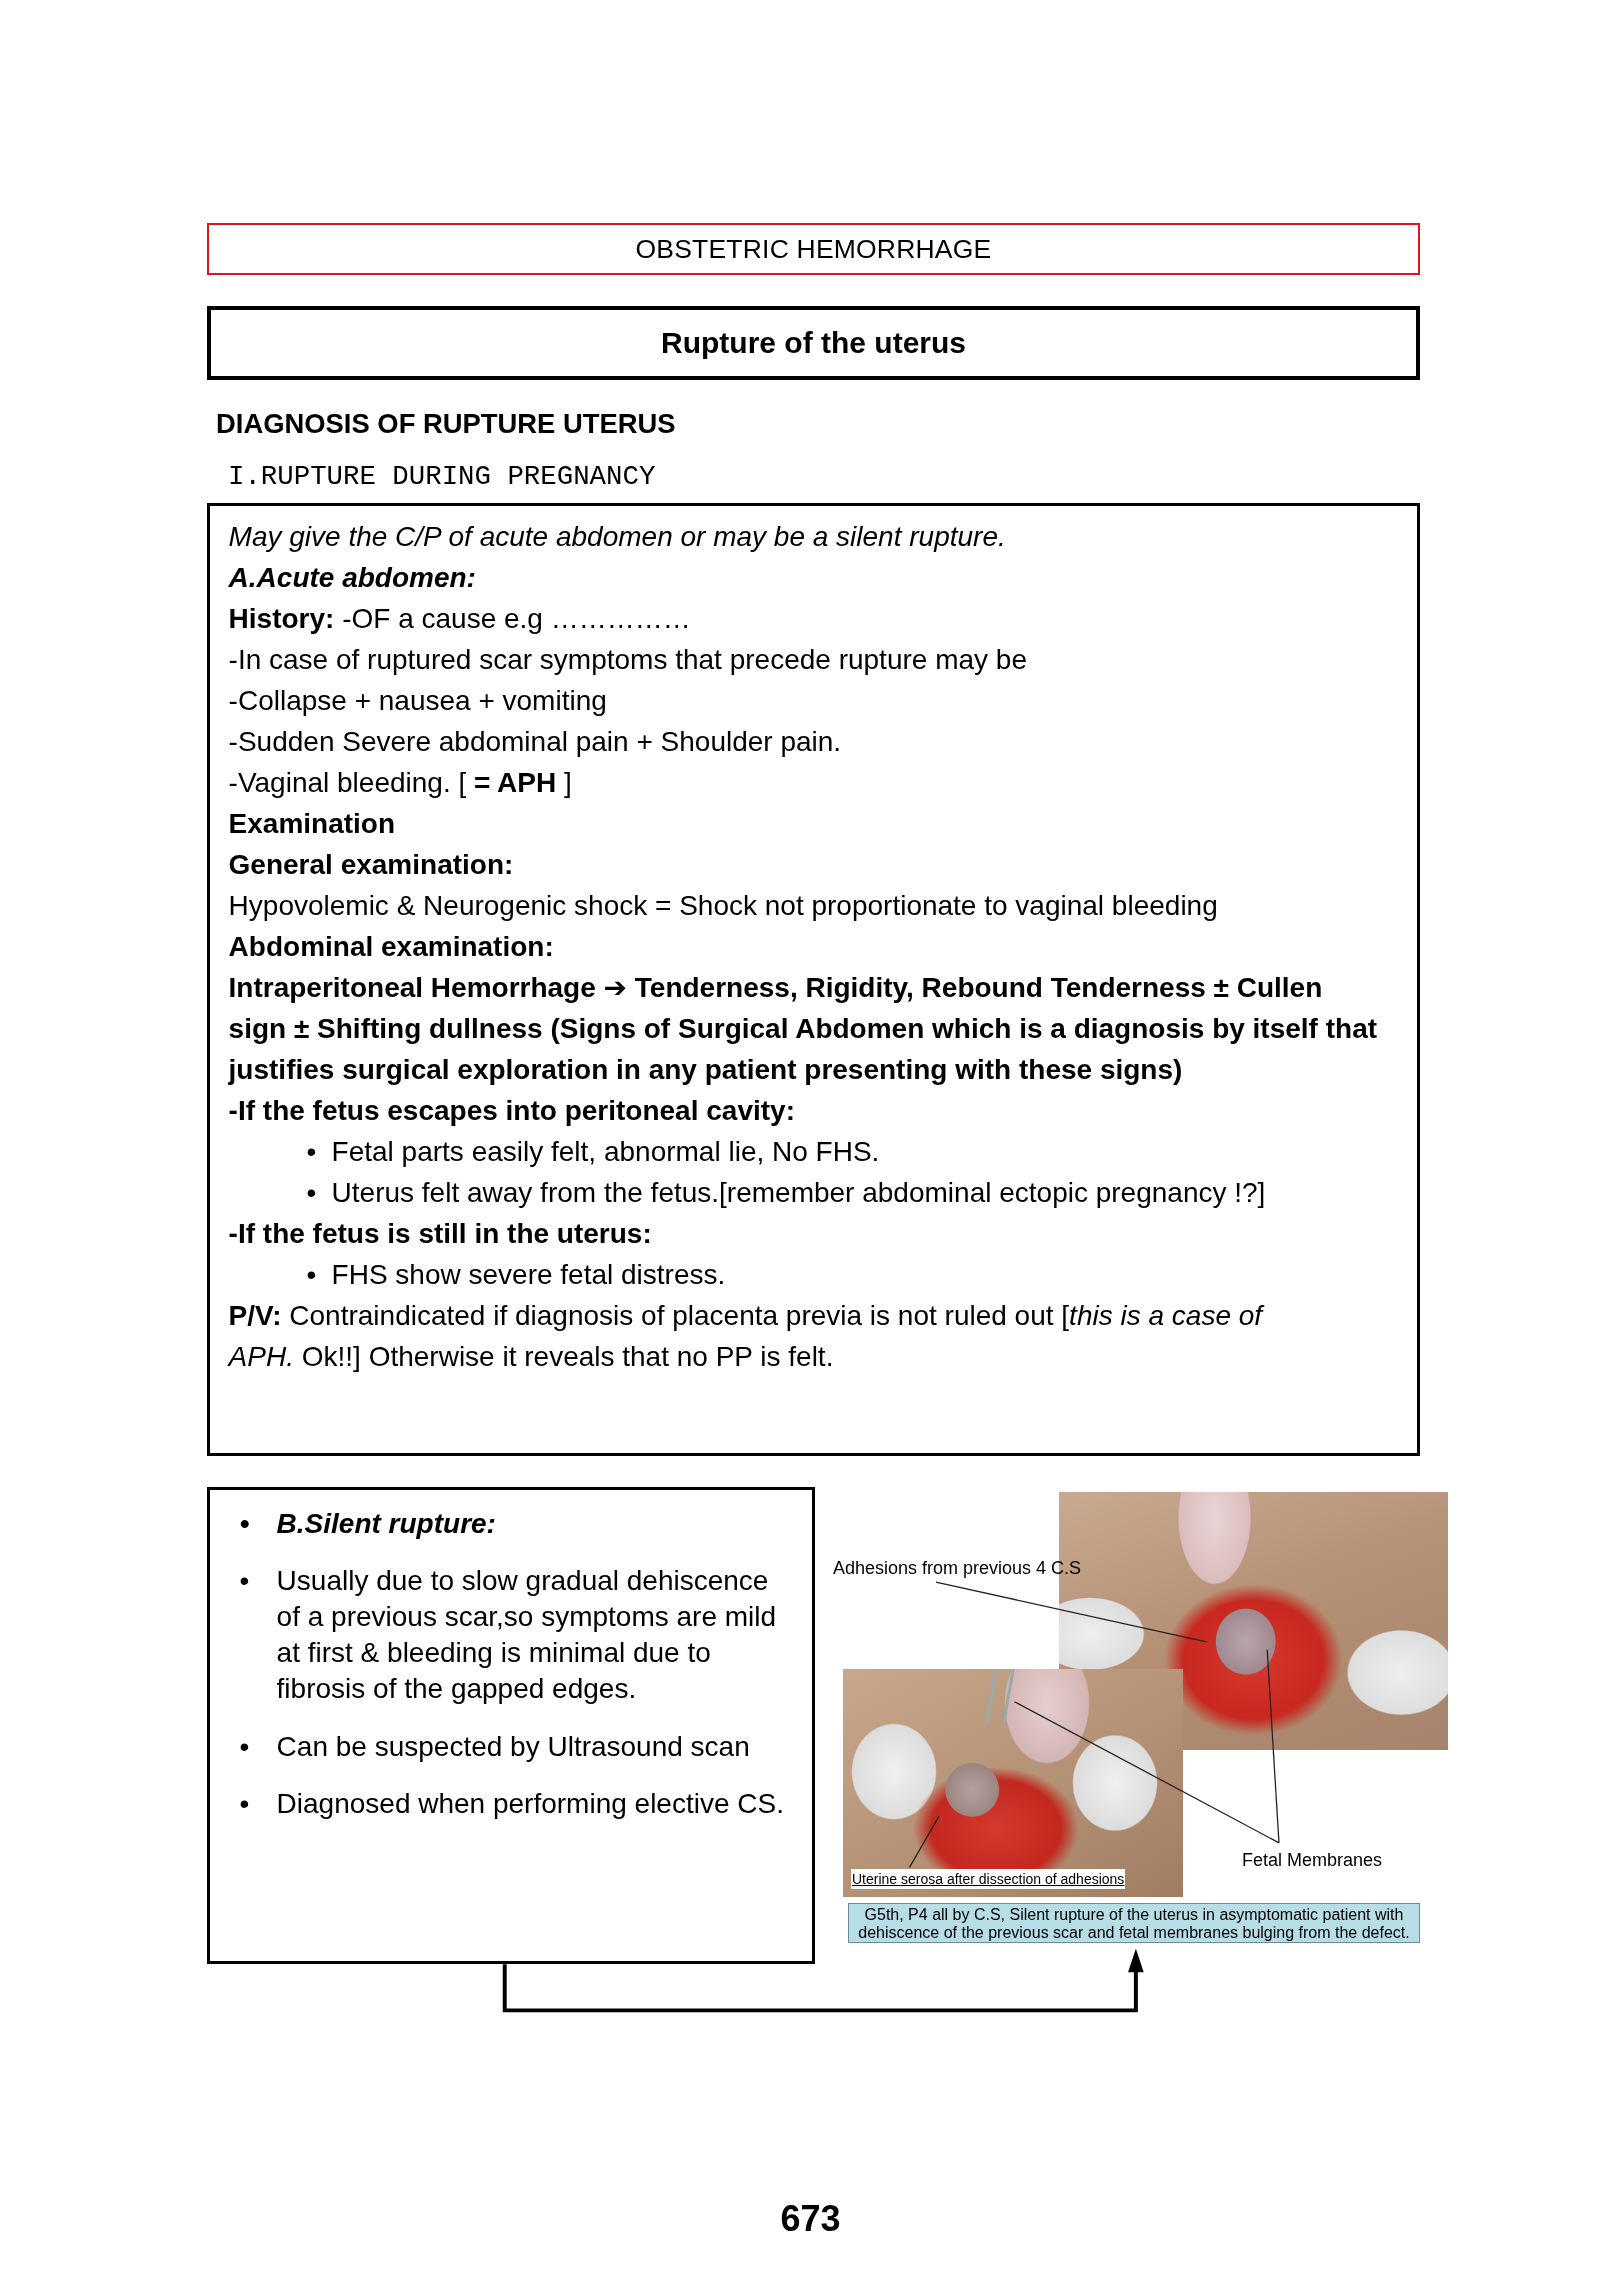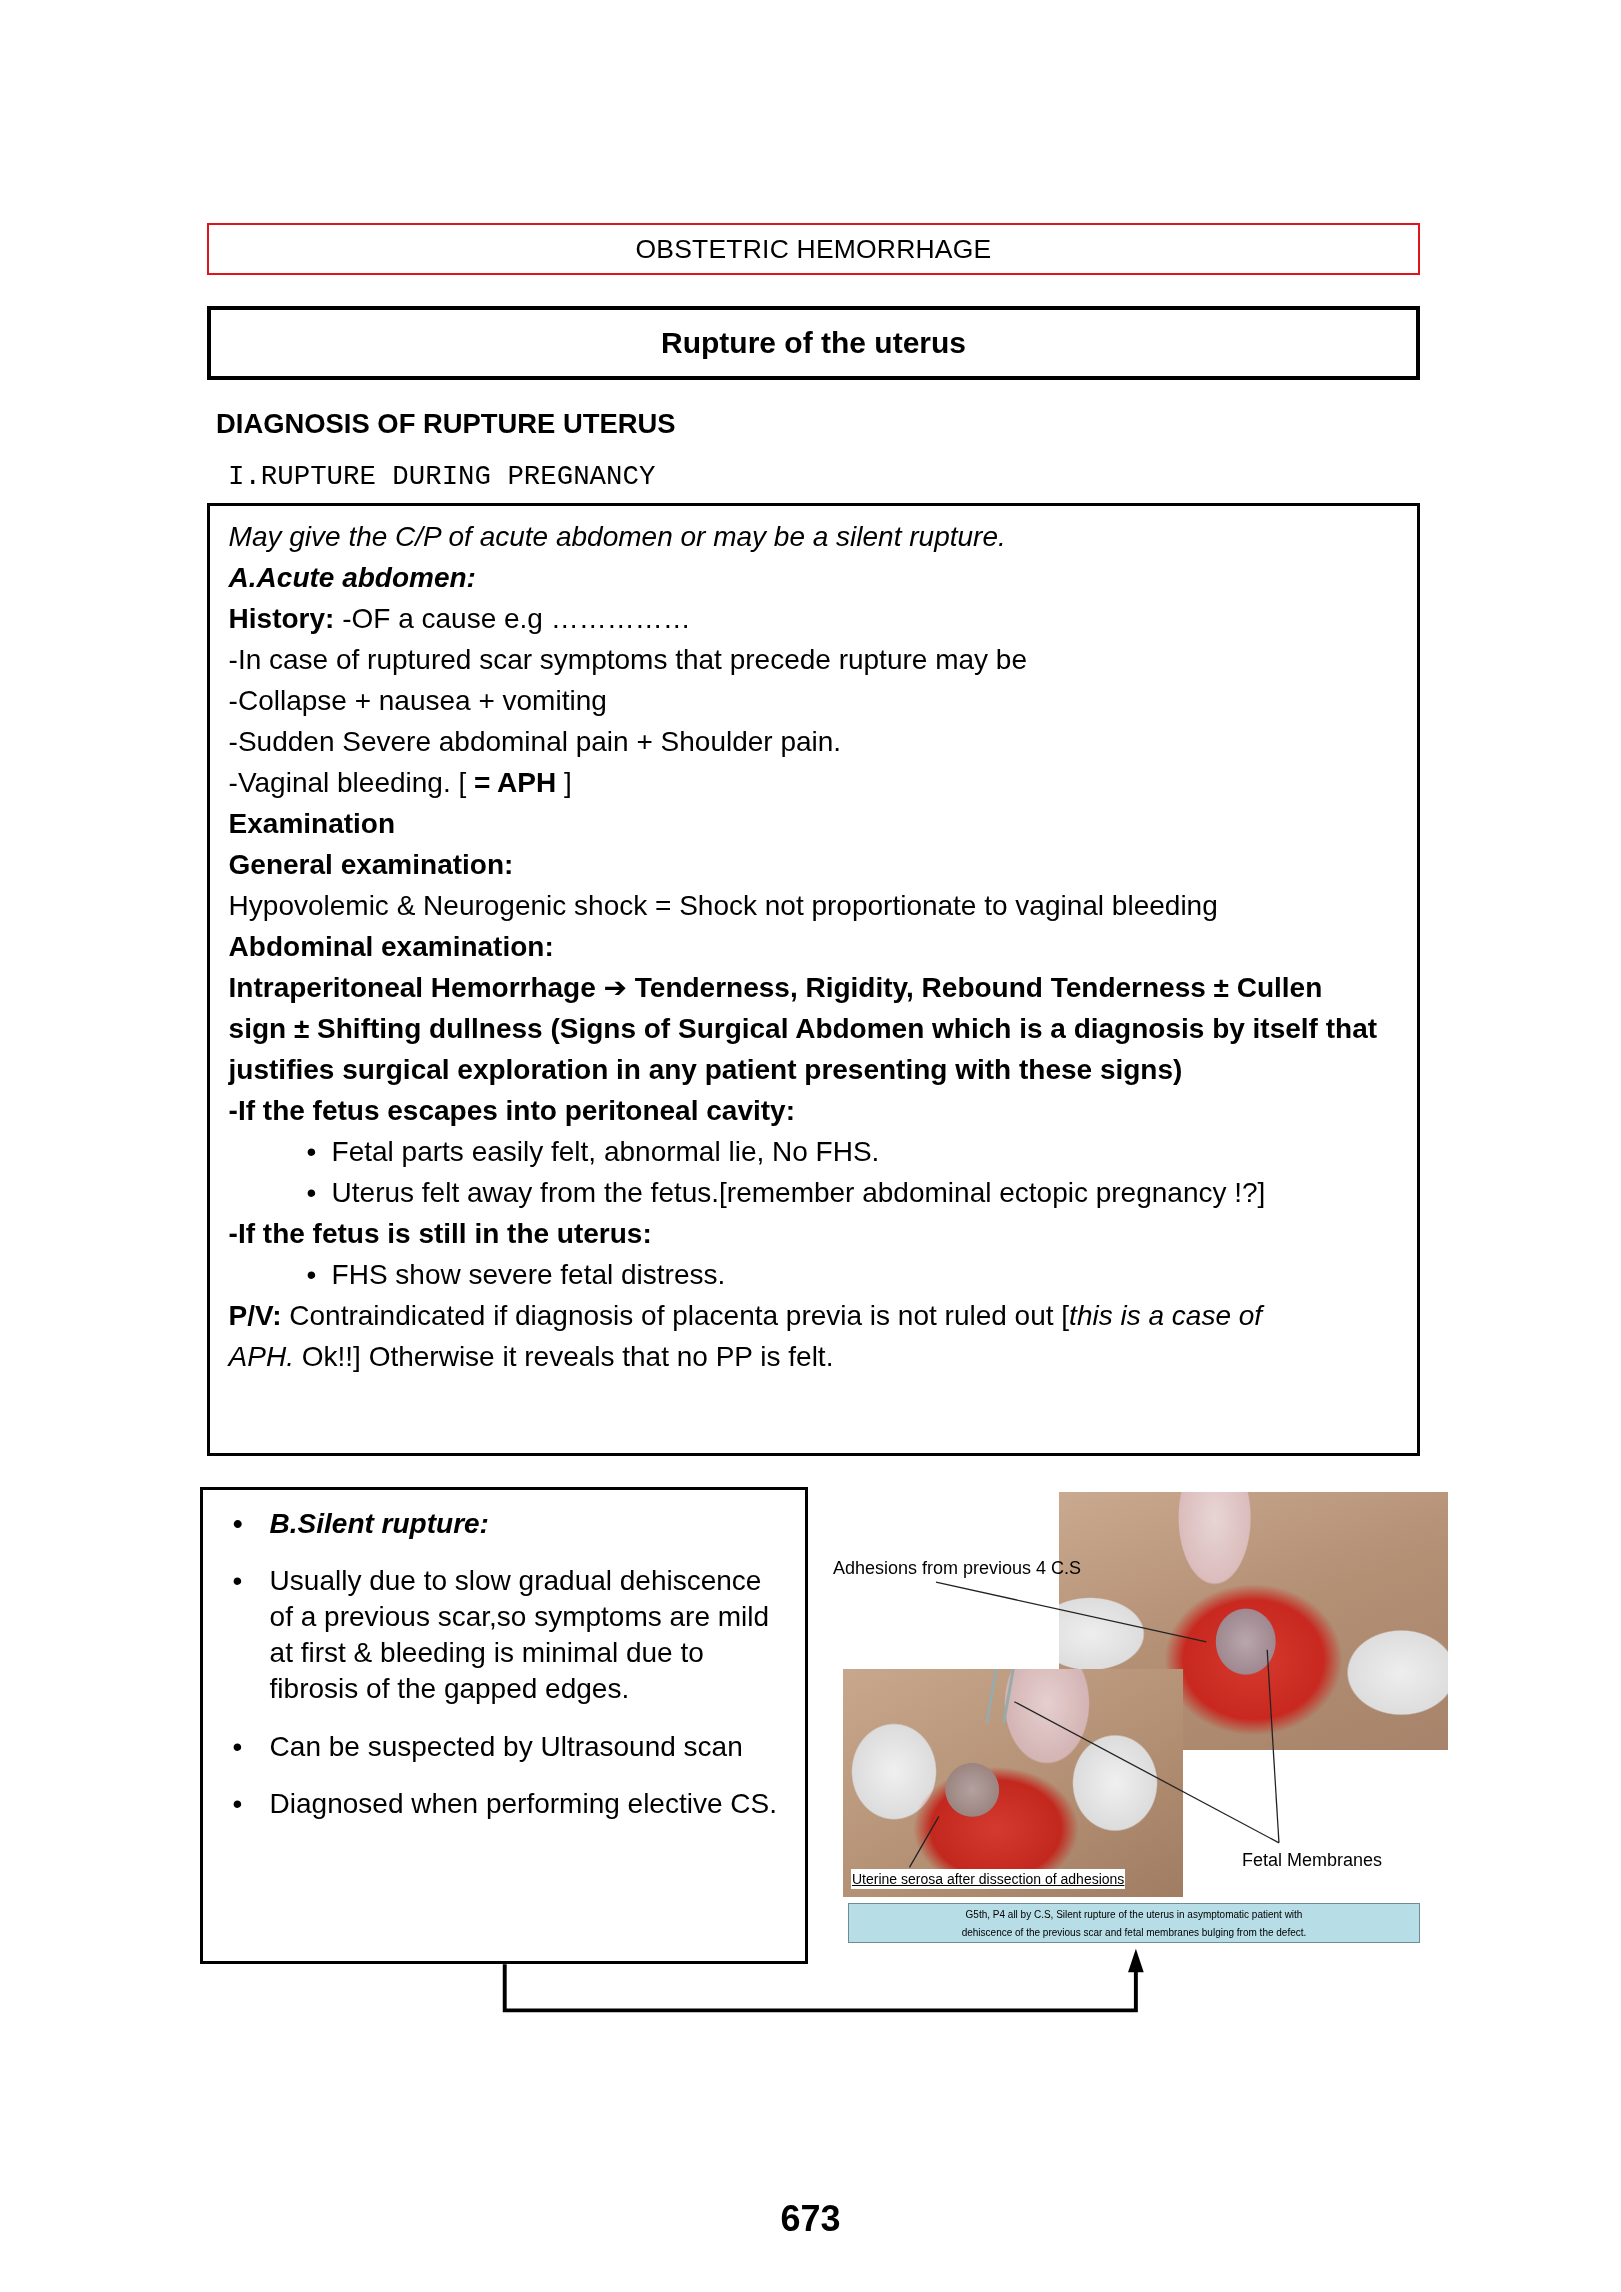--- a/index.html
+++ b/index.html
@@ -19,21 +19,21 @@
   .heading2 { left: 228px; top: 461px; font-size: 27.4px; font-family: Liberation Mono, monospace; }
 
   .main-box { left: 207px; top: 503px; width: 1213px; height: 953px;
               border: 3.9px solid #000; padding: 9.8px 17.6px 0 18.6px; }
   .main-box .line { font-size: 28px; line-height: 41px; white-space: nowrap; }
   .main-box .bullet { padding-left: 103px; position: relative; }
   .main-box .bullet::before { content: "\2022"; position: absolute; left: 78px; top: 0; }
   .b { font-weight: bold; }
   .i { font-style: italic; }
 
-  .silent-box { left: 200px; top: 1487px; width: 608px; height: 477px;
+  .silent-box { left: 207px; top: 1487px; width: 608px; height: 477px;
                 border: 3.9px solid #000; padding: 15.7px 19.6px 0 19.6px; }
   .silent-box ul { list-style: none; margin: 0; padding: 0; }
   .silent-box li { font-size: 28px; line-height: 36px; position: relative; padding-left: 47px; margin-bottom: 21.6px; }
   .silent-box li::before { content: "\2022"; position: absolute; left: 9.8px; top: 0; }
 
   .photo { overflow: hidden; }
   .photo1 { left: 1059px; top: 1492px; width: 389px; height: 258px;
             background:
               radial-gradient(ellipse 49px 54px at 48% 58%, #b8a6ad 0%, #a08890 60%, transparent 62%),
               radial-gradient(ellipse 127px 108px at 50% 65%, #d63a2e 0%, #c8281f 55%, transparent 70%),
@@ -50,21 +50,21 @@
               radial-gradient(ellipse 69px 98px at 60% 15%, #e6cfcf 0%, #d4b4b4 60%, transparent 62%),
               linear-gradient(150deg, #c8a78c 0%, #b28f73 60%, #a07c62 100%); }
   .forceps { position: absolute; left: 147px; top: 0; width: 13.7px; height: 54px;
              border-left: 3.9px solid #9aa; border-right: 3.9px solid #9aa; transform: skewX(-10deg); }
   .photo-label { font-size: 18px; white-space: nowrap; }
   .label-adhesions { left: 833px; top: 1558px; }
   .label-fetal { left: 1242px; top: 1850px; }
   .label-serosa { left: 851px; top: 1869px; background: #fff; padding: 2px 1px; font-size: 14px; text-decoration: underline; }
   .caption-box { left: 848px; top: 1903px; width: 572px; height: 40px;
                  background: #b7dde6; border: 1px solid #6d8c93;
-                 font-size: 10px; line-height: 17.6px; text-align: center; padding-top: 2px; }
+                 font-size: 16px; line-height: 17.6px; text-align: center; padding-top: 2px; }
 
   .page-number { left: 0; width: 1621px; top: 2198px; text-align: center; font-size: 36px; font-weight: bold; }
   svg.overlay { position: absolute; left: 0; top: 0; pointer-events: none; }
 </style>
 </head>
 <body>
 
 <div class="abs chapter-box">
   <span class="chapter-title">OBSTETRIC HEMORRHAGE</span>
 </div>

